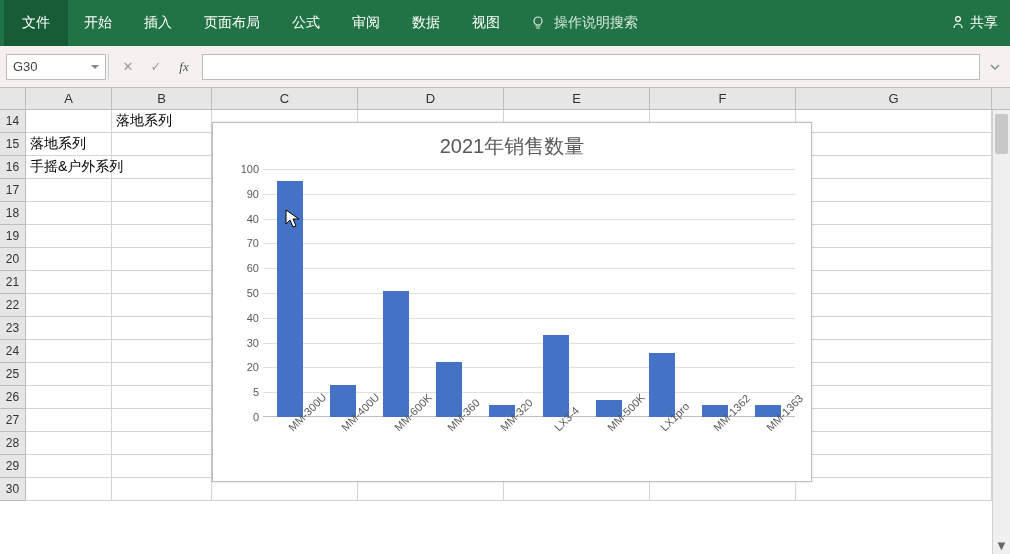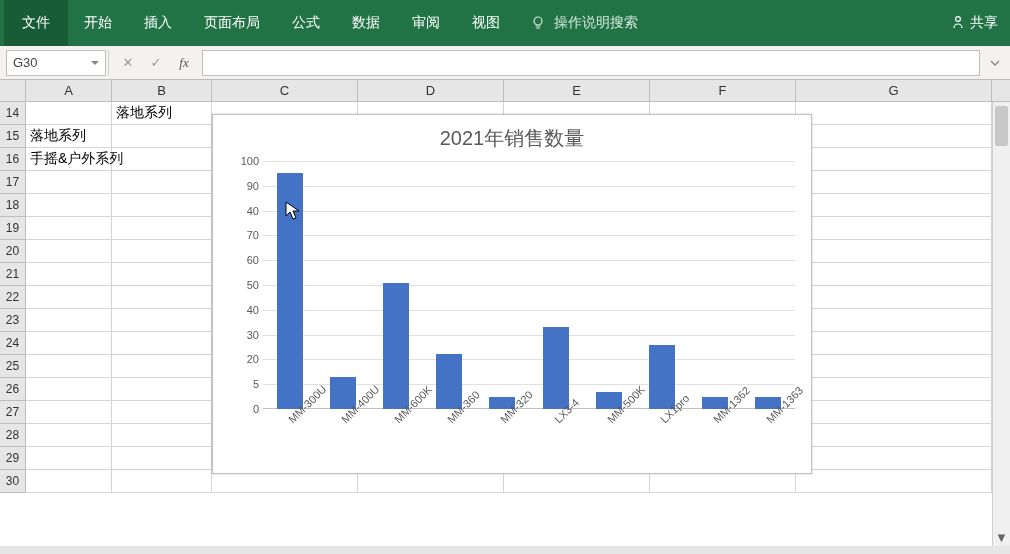--- a/index.html
+++ b/index.html
@@ -45,21 +45,21 @@
     position: absolute;
     right: 12px;
     display: flex;
     align-items: center;
     gap: 4px;
     color: #fff;
   }
   .share-icon svg { display:block; }
   
   .formula-bar {
-    height: 34px;
+    height: 42px;
     background: #f3f2f1;
     display: flex;
     align-items: center;
     border-bottom: 1px solid #bdbdbd;
     padding-top: 8px;
     padding-bottom: 8px;
   }
   .name-box {
     width: 100px;
     height: 26px;
@@ -199,22 +199,22 @@
 </style>
 </head>
 <body>
 
 <div class="ribbon">
   <div class="tab file-tab">文件</div>
   <div class="tab">开始</div>
   <div class="tab">插入</div>
   <div class="tab">页面布局</div>
   <div class="tab">公式</div>
+  <div class="tab">审阅</div>
   <div class="tab">数据</div>
-  <div class="tab">审阅</div>
   <div class="tab">视图</div>
   <div class="tell-me">
     <span class="bulb-icon">
       <svg width="16" height="16" viewBox="0 0 16 16">
           <circle cx="8" cy="6" r="4" fill="none" stroke="#d4e8de" stroke-width="1.2"></circle>
           <path d="M6 11h4M6.5 13h3" stroke="#d4e8de" stroke-width="1.2" stroke-linecap="round"></path>
         </svg>
     </span>
     <span>操作说明搜索</span>
   </div>

